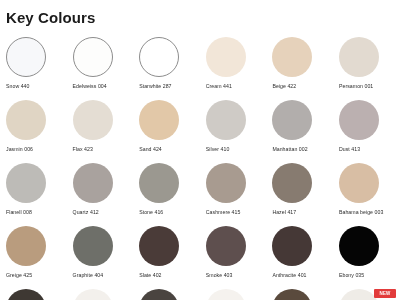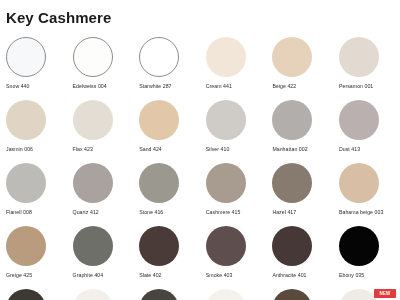--- a/index.html
+++ b/index.html
@@ -114,21 +114,21 @@
     bottom: 0;
     width: 400px;
     height: 0;
   }
 </style>
 </head>
 <body style="background: rgb(255, 255, 255);">
 
 <div class="page">
 
-  <h1 class="page-title">Key Cashmere</h1>
+  <h1 class="page-title">Key Colours</h1>
 
   <div class="swatch-grid">
       <div class="swatch-cell">
         <div class="swatch-dot outlined" style="background: rgb(247, 248, 250);"></div>
         <div class="swatch-label">Snow 440</div>
       </div>
       <div class="swatch-cell">
         <div class="swatch-dot outlined" style="background: rgb(253, 253, 252);"></div>
         <div class="swatch-label">Edelweiss 004</div>
       </div>

